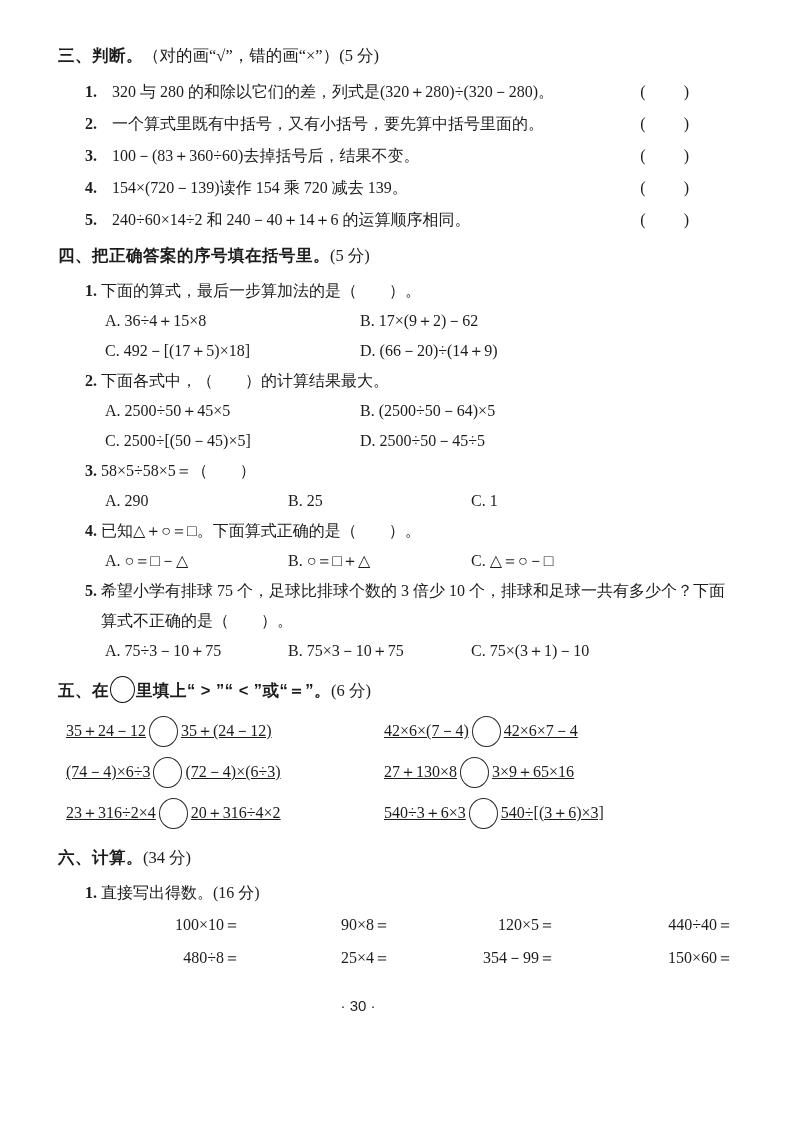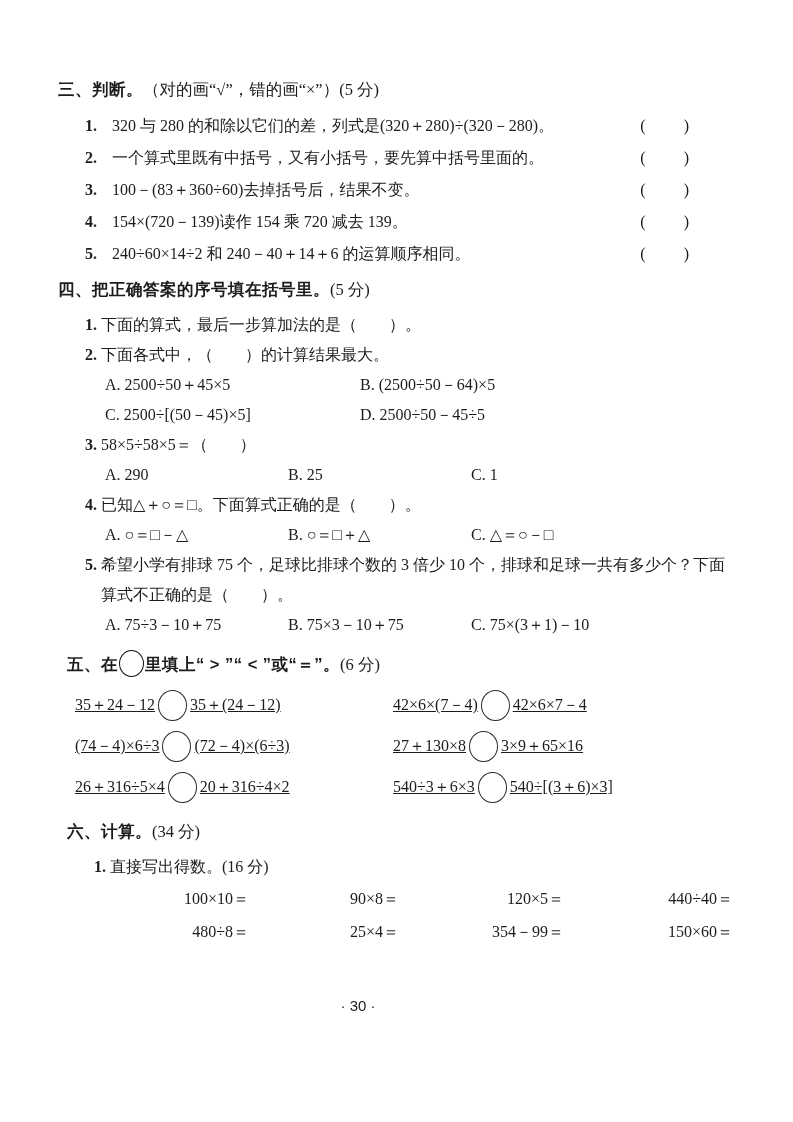--- a/index.html
+++ b/index.html
@@ -2,21 +2,21 @@
 <html><head>
 <meta charset="utf-8">
 <style>
   * { margin:0; padding:0; box-sizing:border-box; }
   html,body { background:#ffffff; }
   body {
     width:793px; height:1122px; margin:0 auto; position:relative;
     font-family:"Liberation Serif","DejaVu Serif",serif;
     color:#1c1c1c; font-size:16px;
   }
-  .page { position:relative; width:793px; height:1122px; padding:76px 60px 0 58px; overflow:hidden; }
+  .page { position:relative; width:793px; height:1122px; padding:42px 60px 0 58px; overflow:hidden; }
 
   
   .sec-head {
     font-family:"Liberation Sans","DejaVu Sans",sans-serif;
     font-weight:bold; font-size:16.5px; line-height:26px; margin-bottom:7px;
     letter-spacing:0.5px;
   }
   .sec-head .sub { font-weight:normal; font-family:"Liberation Serif","DejaVu Serif",serif; letter-spacing:0; }
 
   .qnum { font-weight:bold; padding-right:4px; white-space:nowrap; }
@@ -43,21 +43,21 @@
   .head-circle {
     display:inline-block; width:25px; height:27px; border:1.8px solid #111;
     border-radius:50%; vertical-align:-7px; margin:0 1px;
   }
 
   
   .calc-grid { display:grid; grid-template-columns:140px 150px 165px 1fr; padding-left:42px; line-height:33px;text-align:right; }
   .calc-cell { white-space:nowrap; }
 
   .sp-above { margin-top:6px; }
-  .sp-above-lg { margin-top:10px;margin-left:9px; }
+  .sp-above-lg { margin-top:10px; }
 
   .footer {
     position:absolute; left:0; top:997px; width:716px; text-align:center;
     font-family:"Liberation Sans","DejaVu Sans",sans-serif; font-size:15px; color:#222;
   }
 </style>
 </head>
 <body>
 
 <div class="page">
@@ -95,20 +95,26 @@
   </section>
 
   <section class="sp-above">
     <div class="sec-head">
       <span>四、把正确答案的序号填在括号里。</span><span class="sub">(5 分)</span>
     </div>
 
     <div class="q-line">
       <span class="qnum">1.</span>
       <span class="qtext">下面的算式，最后一步算加法的是（　　）。</span>
+    </div>
+    <div class="opts2">
+      <span class="opt">A. 36÷4＋15×8</span>
+      <span class="opt">B. 17×(9＋2)－62</span>
+      <span class="opt">C. 492－[(17＋5)×18]</span>
+      <span class="opt">D. (66－20)÷(14＋9)</span>
     </div>
 
     <div class="q-line">
       <span class="qnum">2.</span>
       <span class="qtext">下面各式中，（　　）的计算结果最大。</span>
     </div>
     <div class="opts2">
       <span class="opt">A. 2500÷50＋45×5</span>
       <span class="opt">B. (2500÷50－64)×5</span>
       <span class="opt">C. 2500÷[(50－45)×5]</span>
@@ -170,21 +176,21 @@
           <span>(72－4)×(6÷3)</span>
       </span>
       <span class="cmp">
         <span>27＋130×8</span>
           <span class="circle"></span>
           <span>3×9＋65×16</span>
       </span>
     </div>
     <div class="cmp-row">
       <span class="cmp">
-        <span>26＋316÷5×4</span>
+        <span>23＋316÷2×4</span>
           <span class="circle"></span>
           <span>20＋316÷4×2</span>
       </span>
       <span class="cmp">
         <span>540÷3＋6×3</span>
           <span class="circle"></span>
           <span>540÷[(3＋6)×3]</span>
       </span>
     </div>
   </section>

